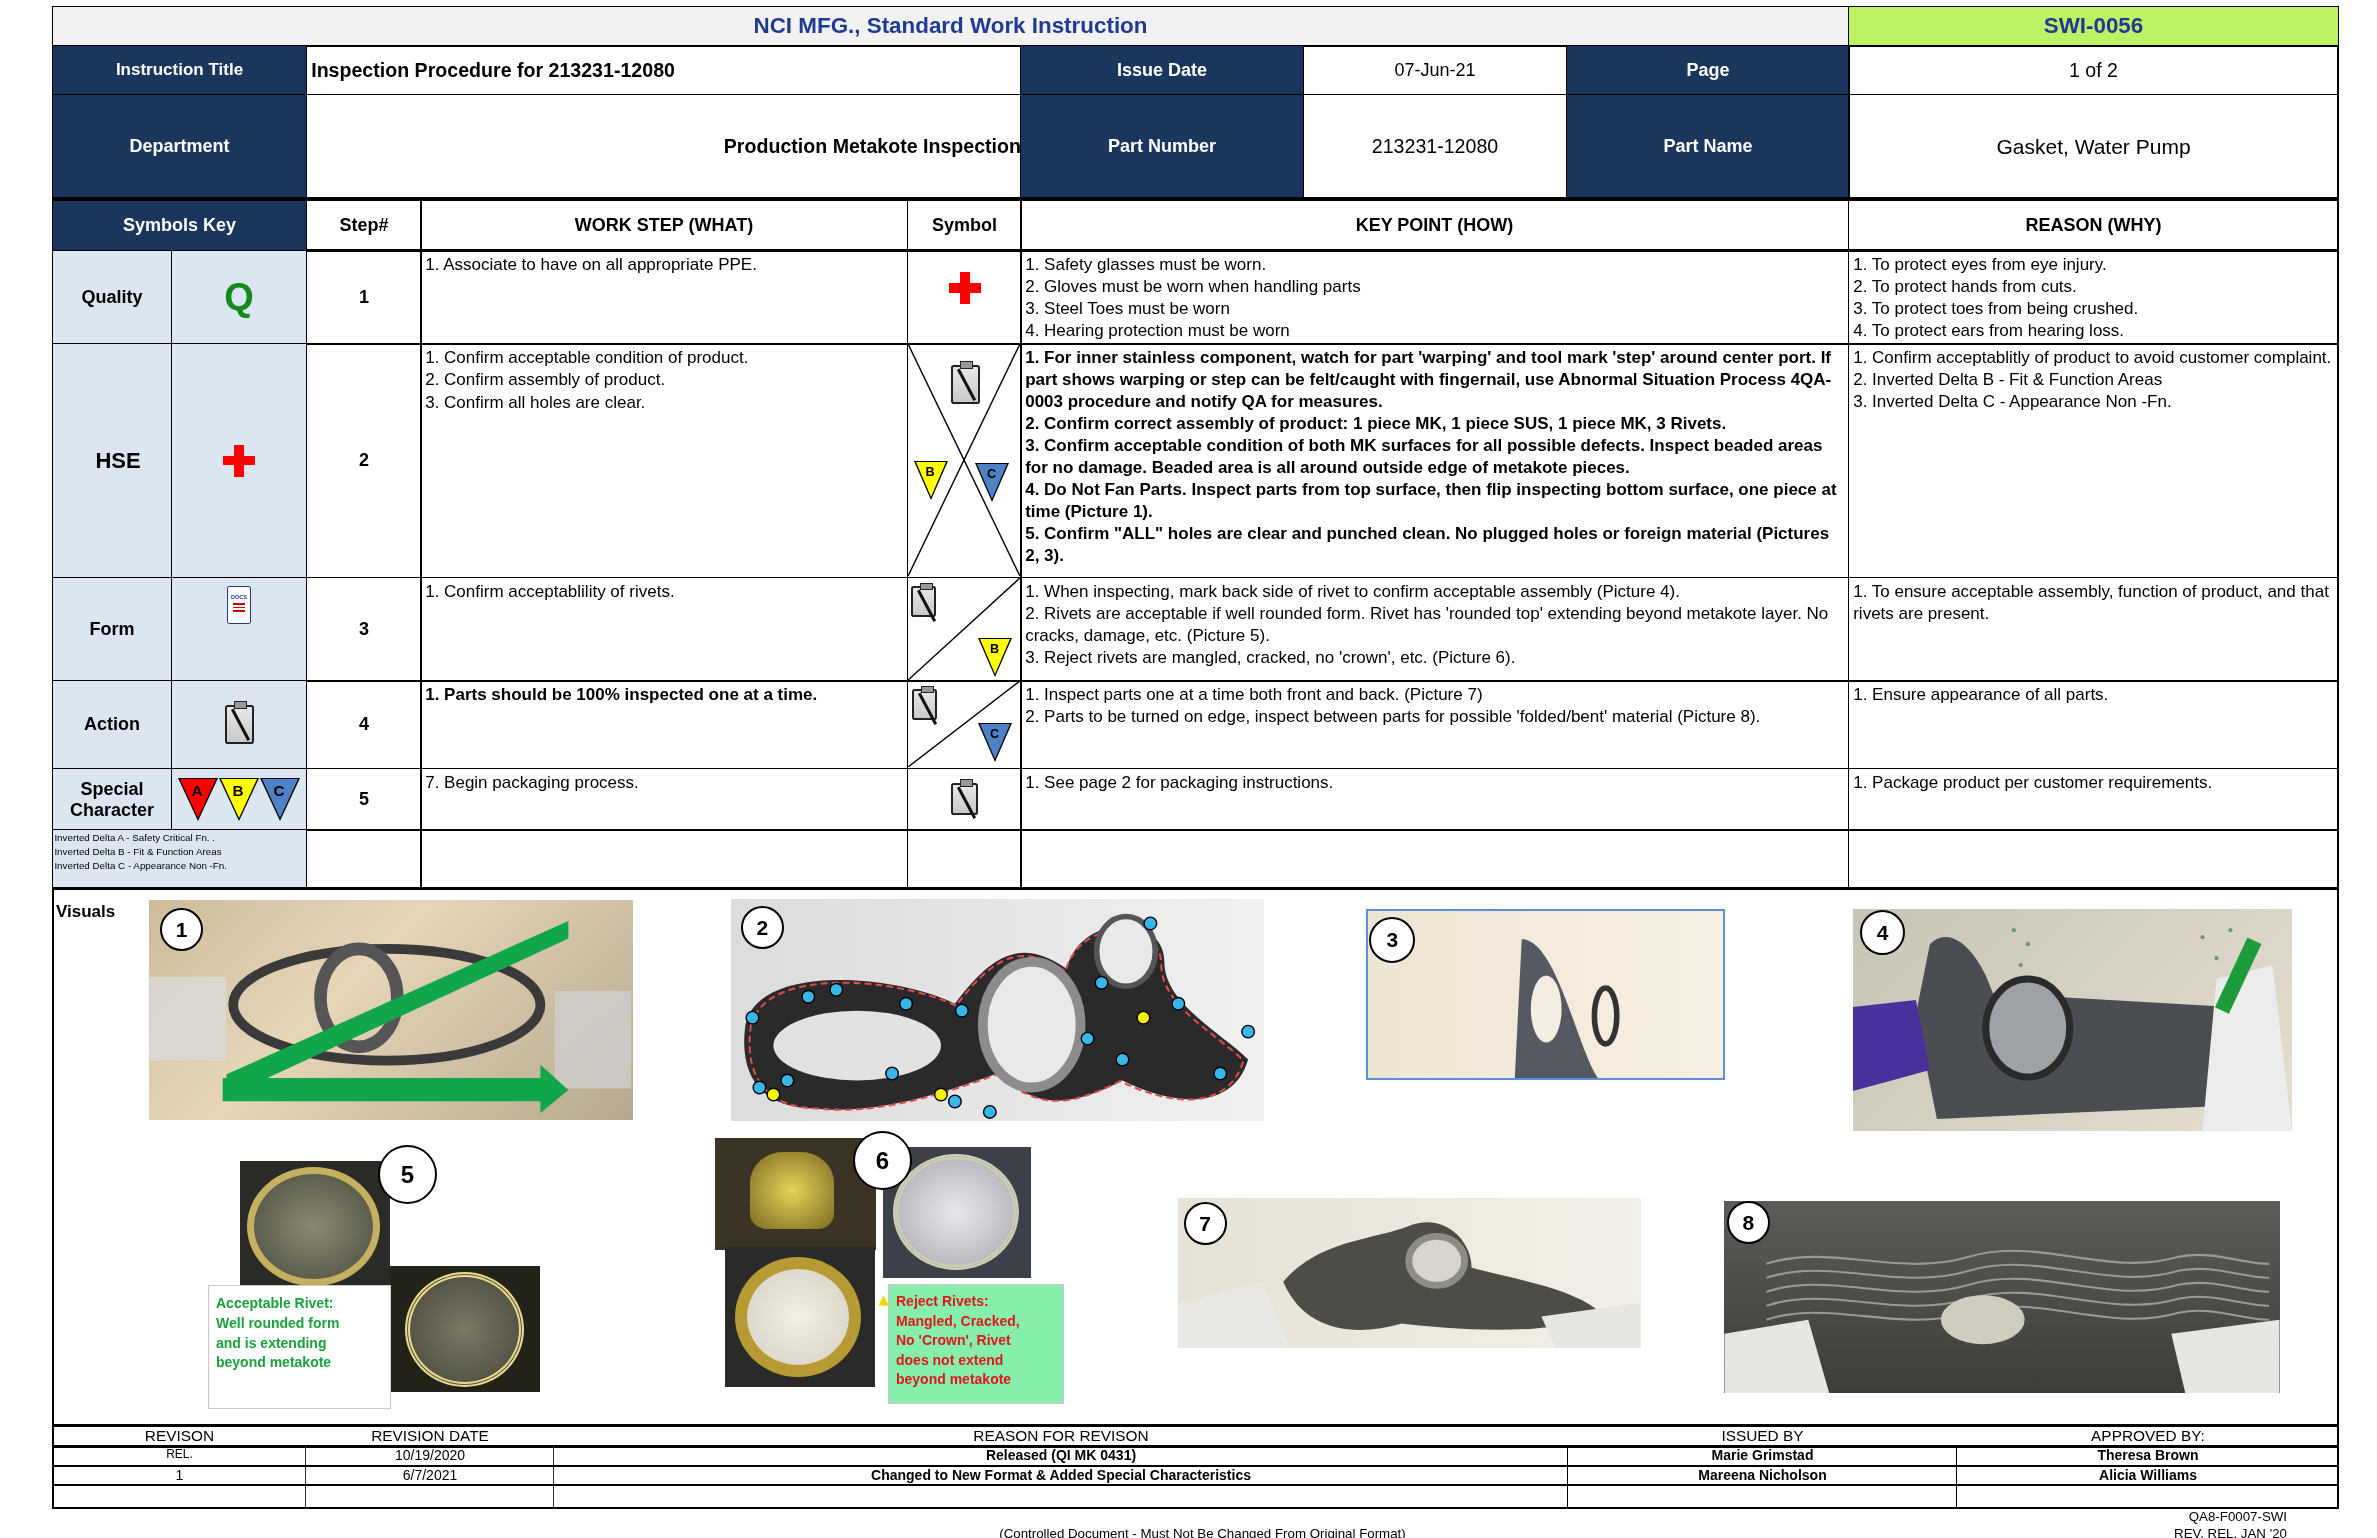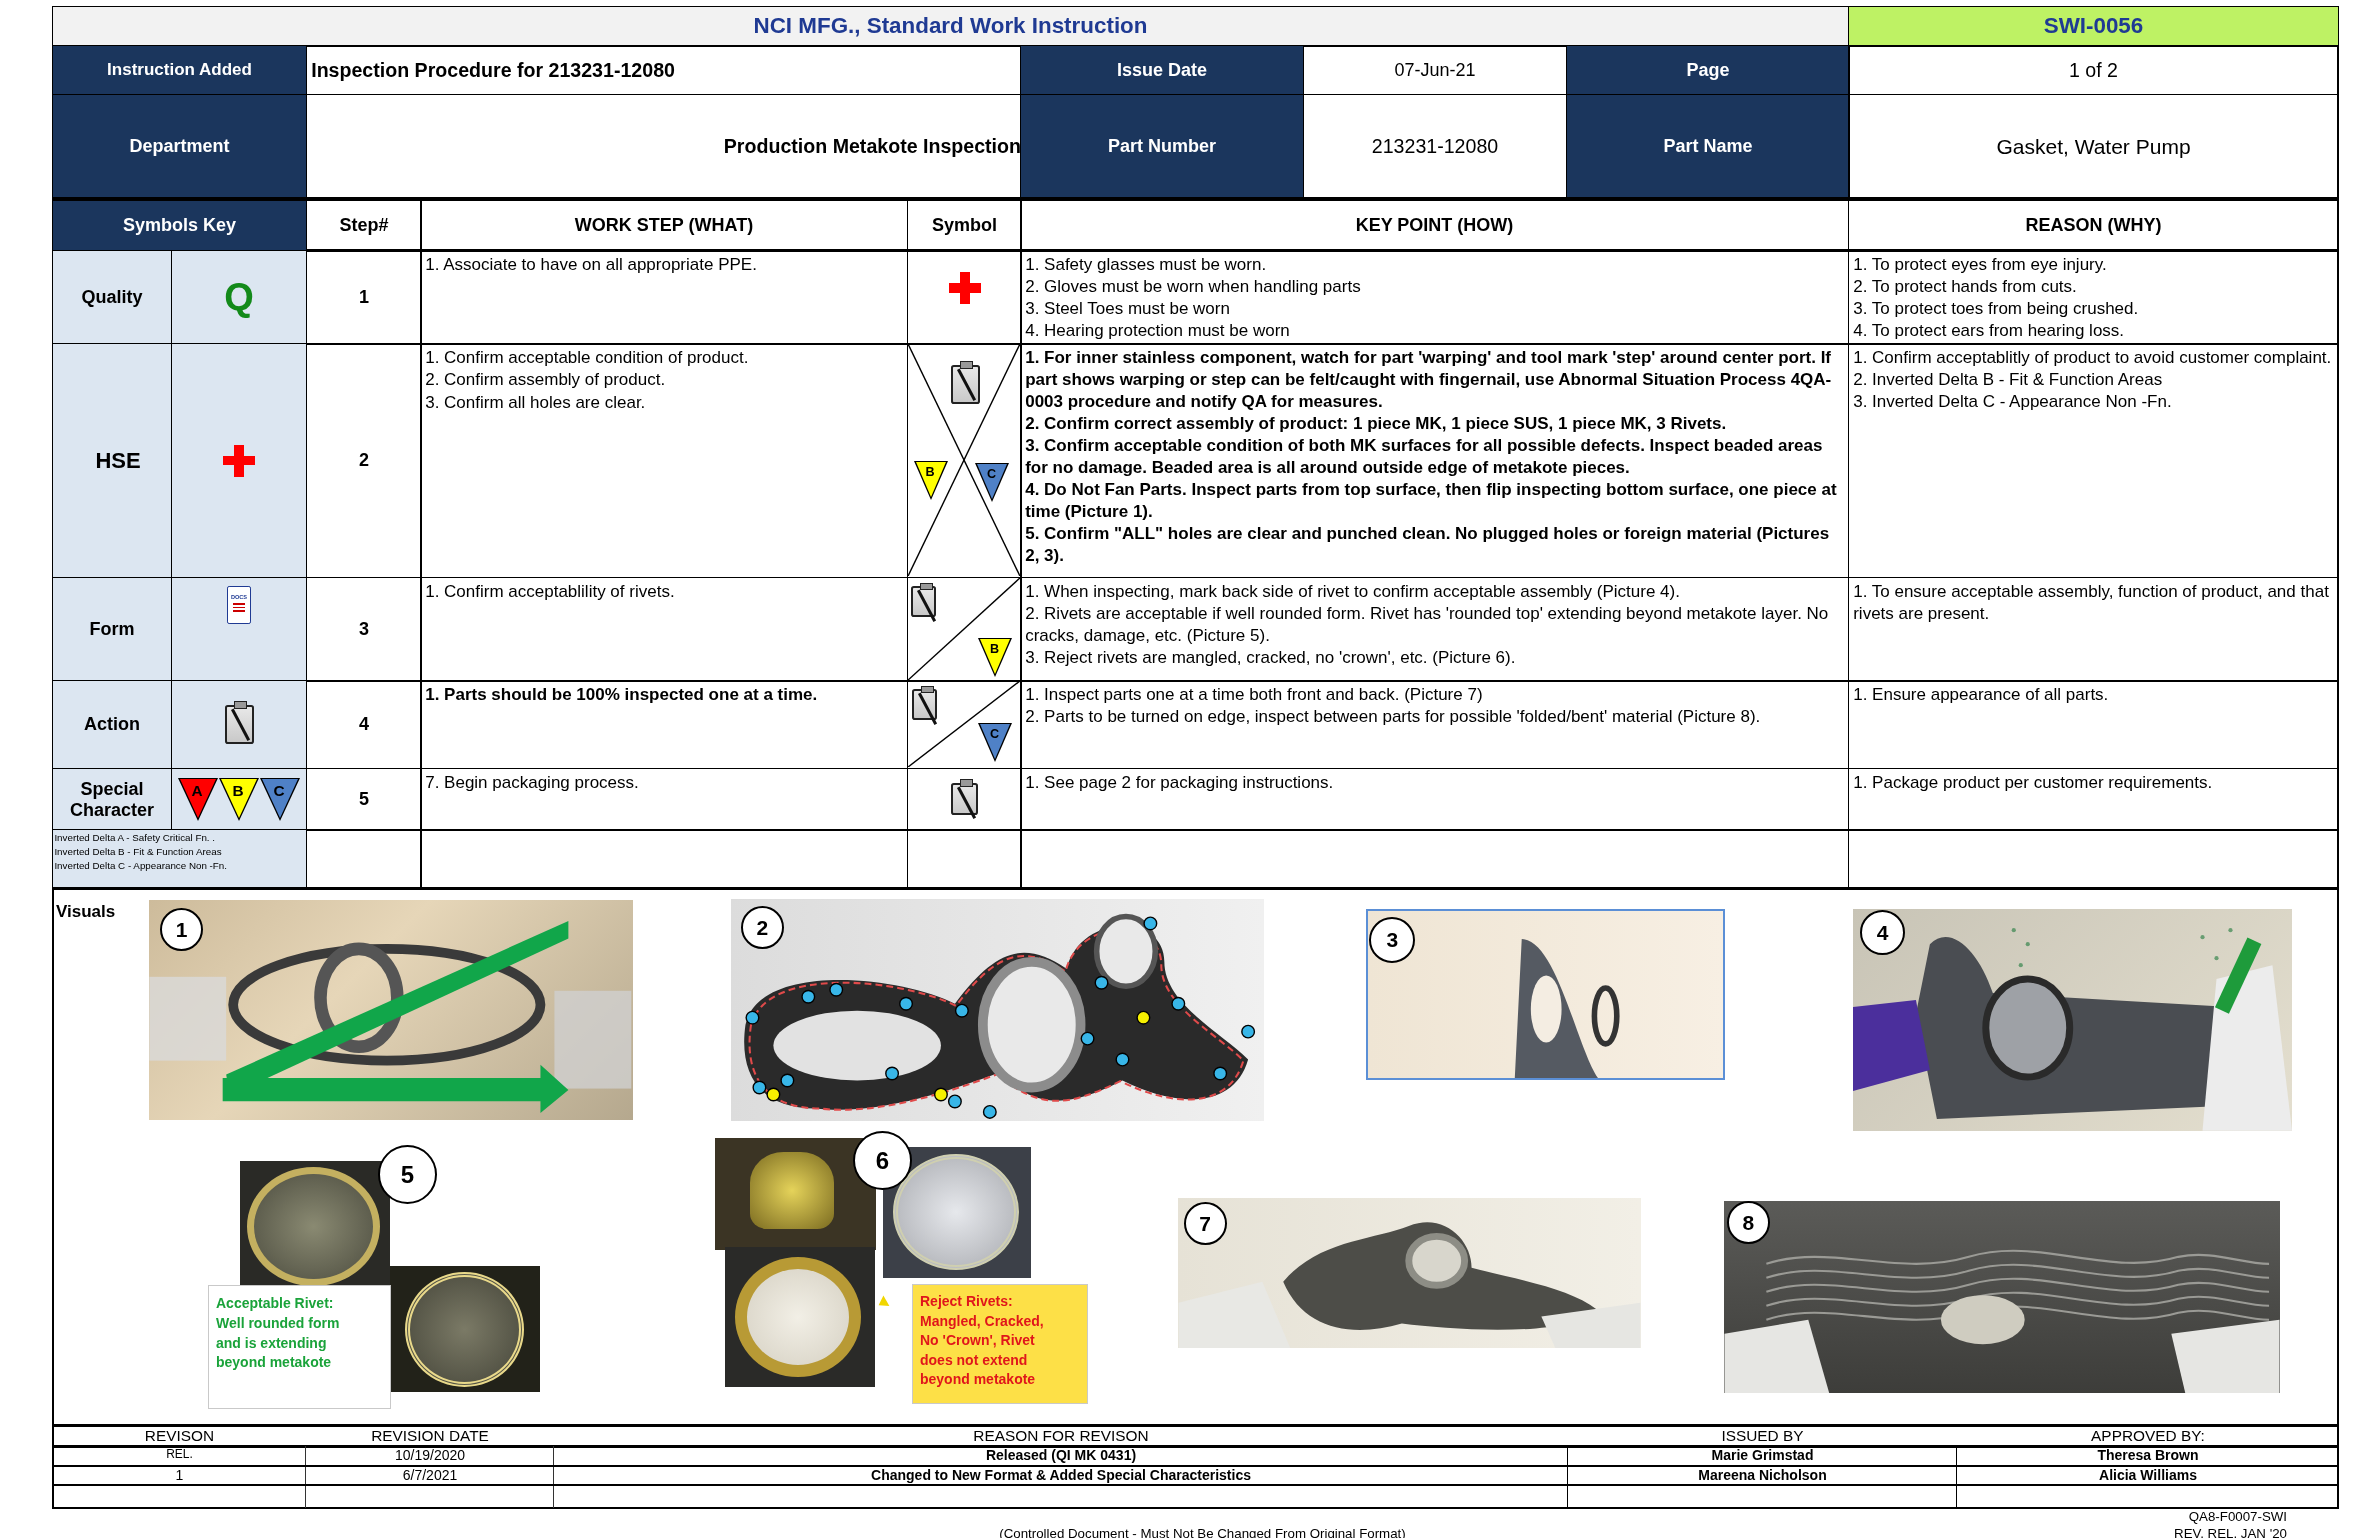--- a/index.html
+++ b/index.html
@@ -27,21 +27,21 @@
 <div class="abs" style="left:52px;top:5.6px;width:2287px;height:1503px;border:2.8px solid #000;"></div>
 
 <div class="cell" style="left:52px;top:5.6px;width:1797px;height:41px;background:#f2f2f2;">
   <span style="color:#1f3a93;font-weight:bold;font-size:22.4px;">NCI MFG., Standard Work Instruction</span>
 </div>
 <div class="cell" style="left:1848px;top:5.6px;width:491px;height:41px;background:#bef264;">
   <span style="color:#1f3a93;font-weight:bold;font-size:22.4px;">SWI-0056</span>
 </div>
 
 <div class="cell navy" style="left:52px;top:45px;width:255px;height:50px;font-size:17px;">
-    <span>Instruction Added</span>
+    <span>Instruction Title</span>
   </div>
 <div class="cell" style="left:306px;top:45px;width:716px;height:50px;justify-content:flex-start;padding-left:4.2px;font-weight:bold;font-size:19.6px;">
     <span>Inspection Procedure for 213231-12080</span>
   </div>
 <div class="cell navy" style="left:1020px;top:45px;width:284px;height:50px;font-size:18px;">
     <span>Issue Date</span>
   </div>
 <div class="cell" style="left:1303px;top:45px;width:264px;height:50px;font-size:18px;">
     <span>07-Jun-21</span>
   </div>
@@ -388,21 +388,21 @@
   <div style="position:absolute;left:35px;top:14px;width:84px;height:77px;border-radius:40% 40% 20% 20%;background:radial-gradient(#e5d35a,#7a6a20);"></div>
 </div>
 <div class="photo" style="left:883px;top:1147px;width:148px;height:131px;background:#3c4048;">
   <div style="position:absolute;left:9.8px;top:7px;width:126px;height:116px;border-radius:50%;border:5.6px double #cfcfb0;background:radial-gradient(#e6e8ec,#a9abb0);"></div>
 </div>
 <div class="photo" style="left:725px;top:1247px;width:150px;height:140px;background:#2a2a28;">
   <div style="position:absolute;left:9.8px;top:9.8px;width:126px;height:120px;border-radius:50%;border:12.6px solid #b89a35;background:radial-gradient(#f2efe6,#d5d0c2);"></div>
 </div>
 <div class="circle" style="left:853px;top:1131px;width:59px;height:59px;font-size:24px;">6</div>
 <div class="abs" style="left:878px;top:1297px;width:0;height:0;border-top:6.3px solid transparent;border-bottom:6.3px solid transparent;border-right:9.8px solid #f1d600;transform:rotate(-30deg);"></div>
-<div class="abs" style="left:888px;top:1284px;width:176px;height:120px;background:#fde047;border:1.4px solid #c9c9c9;padding:7px 7px;margin-left:24px;">
+<div class="abs" style="left:888px;top:1284px;width:176px;height:120px;background:#86efac;border:1.4px solid #c9c9c9;padding:7px 7px;">
   <div style="white-space:pre-line;color:#e0161b;font-weight:bold;font-size:14px;line-height:19.6px;">Reject Rivets:
 Mangled, Cracked,
 No 'Crown', Rivet
 does not extend
 beyond metakote</div>
 </div>
 
 <div class="photo" style="left:1178px;top:1198px;width:463px;height:150px;background:linear-gradient(90deg,#e6e2d6,#f2efe6);">
   <svg width="463" height="150" style="position:absolute;left:0;top:0;" viewBox="0 0 662 215">
     <path d="M150,120 C200,60 280,60 330,40 C380,20 420,60 420,100 C500,120 560,130 600,160 C560,200 400,190 320,180 C250,200 180,190 150,120 Z" fill="#4d4d48"></path>

